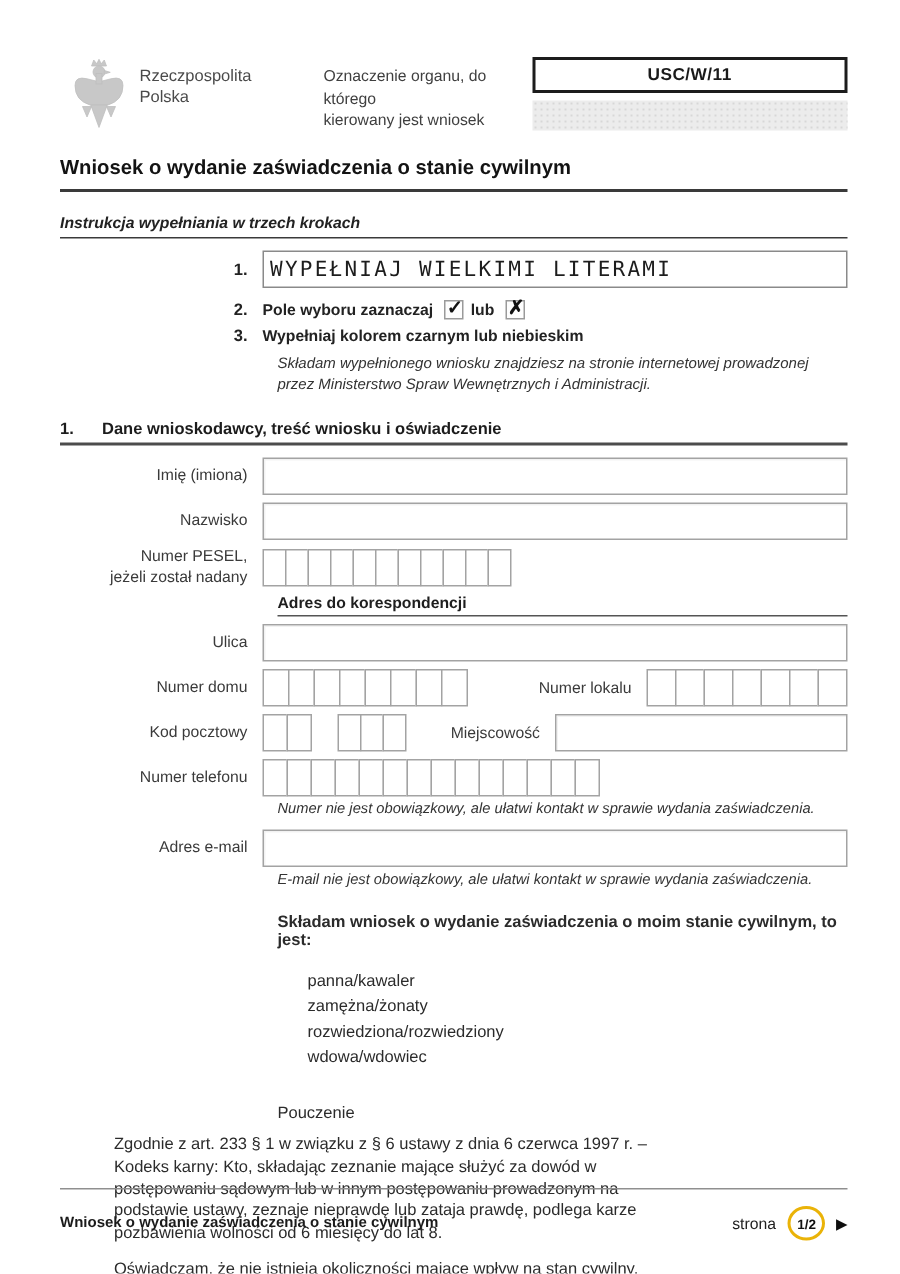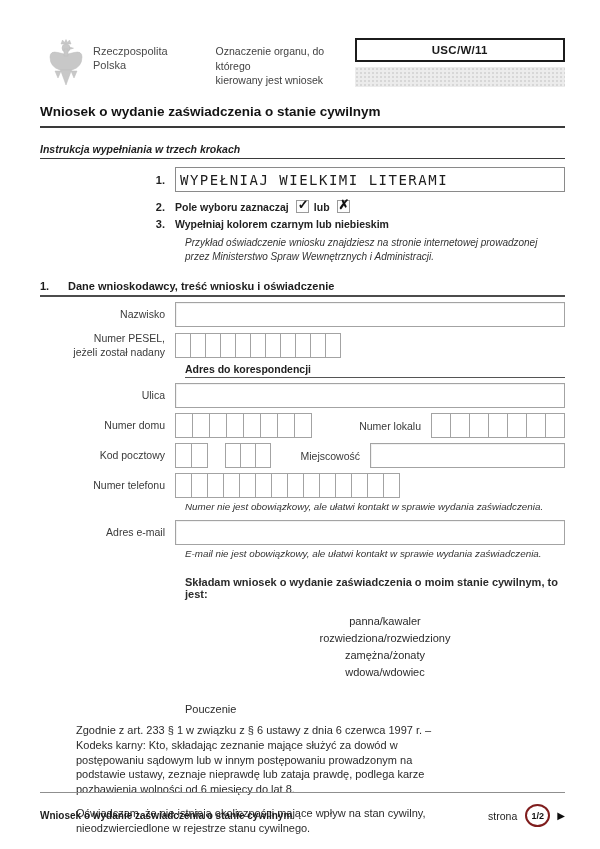--- a/index.html
+++ b/index.html
@@ -50,30 +50,30 @@
   .cells-phone .cell { width:17px; }
   .pc-gap { width:17px; flex:none; }
   .inline-label { margin-left:auto; padding-right:10px; font-size:10.5px; color:#3a3a3a;text-align:right; }
   .city-box { flex:none; width:195px; height:25px; border:1px solid #a3a3a3; box-shadow:inset 1px 1px 0 rgba(0,0,0,0.05); }
   .addr-heading { margin:4px 35px 0 185px; font-size:10.5px; font-weight:bold; color:#1e1e1e; }
   .addr-rule { margin:2px 35px 0 185px; border-top:1.5px solid #555; }
   .field-note { margin:3px 35px 0 185px; font-style:italic; font-size:9.8px; color:#333; }
   .mt8 { margin-top:8px; }
   
   .statement { margin:17px 35px 0 185px; font-size:11px; color:#2b2b2b;font-weight:bold; }
-  .options { margin:13px 35px 0 205px; font-size:11px; color:#2b2b2b;text-align:center; }
+  .options { margin:13px 35px 0 205px; font-size:11px; color:#2b2b2b; }
   .options div { line-height:17px; }
   .pouczenie-h { margin:22px 35px 0 185px; font-size:11px; color:#2b2b2b; }
   .para { margin:8px 30px 0 76px; font-size:11px; color:#2b2b2b; line-height:1.33; max-width:385px; }
   
   .footer { position:absolute; left:40px; right:35px; top:792px; border-top:1px solid #8f8f8f; padding-top:11px; display:flex; align-items:center; }
   .f-title { font-size:10px; font-weight:bold; color:#1b1b1b; }
   .f-right { margin-left:auto; display:flex; align-items:center; }
   .f-strona { font-size:10.5px; color:#1e1e1e; margin-right:8px; }
-  .f-circle { width:25px; height:23px; border:2px solid #7f1d1d; border-radius:50%; display:flex; align-items:center; justify-content:center; font-size:9px; font-weight:bold; color:#111; }
+  .f-circle { width:25px; height:23px; border:2px solid #eab308; border-radius:50%; display:flex; align-items:center; justify-content:center; font-size:9px; font-weight:bold; color:#111; }
   .f-arrow { margin-left:7px; font-size:10px; color:#0d0d0d; }
 </style>
 </head>
 <body>
 
 <div class="page">
 
   <div class="header">
     <svg class="eagle" viewBox="0 0 36 50">
       <g fill="#c8c8c8" stroke="#bdbdbd" stroke-width="0.5">
@@ -123,30 +123,34 @@
         <span>✗</span>
       </div>
   </div>
 
   <div class="step" style="margin-top:5px;">
     <div class="stepnum">3.</div>
     <div class="steptext">Wypełniaj kolorem czarnym lub niebieskim</div>
   </div>
 
   <div class="example-note">
-    <div>Przykład oświadczenie wniosku znajdziesz na stronie internetowej prowadzonej</div>
+    <div>Składam wypełnionego wniosku znajdziesz na stronie internetowej prowadzonej</div>
     <div>przez Ministerstwo Spraw Wewnętrznych i Administracji.</div>
   </div>
 
   <div class="sec-heading">
     <div class="num">1.</div>
     <div>Dane wnioskodawcy, treść wniosku i oświadczenie</div>
   </div>
   <div class="sec-rule"></div>
 
+  <div class="frow" style="margin-top:8px;">
+    <div class="flabel">Imię (imiona)</div>
+    <div class="fbox"></div>
+  </div>
 
   <div class="frow">
     <div class="flabel">Nazwisko</div>
     <div class="fbox"></div>
   </div>
 
   <div class="frow">
     <div class="flabel">
       <div>Numer PESEL,</div>
       <div>jeżeli został nadany</div>
@@ -238,22 +242,22 @@
   <div class="frow mt8">
     <div class="flabel">Adres e-mail</div>
     <div class="fbox"></div>
   </div>
   <div class="field-note">E-mail nie jest obowiązkowy, ale ułatwi kontakt w sprawie wydania zaświadczenia.</div>
 
   <div class="statement">Składam wniosek o wydanie zaświadczenia o moim stanie cywilnym, to jest:</div>
 
   <div class="options">
     <div>panna/kawaler</div>
+    <div>zamężna/żonaty</div>
     <div>rozwiedziona/rozwiedziony</div>
-    <div>zamężna/żonaty</div>
     <div>wdowa/wdowiec</div>
   </div>
 
   <div class="pouczenie-h">Pouczenie</div>
   <div class="para">Zgodnie z art. 233 § 1 w związku z § 6 ustawy z dnia 6 czerwca 1997 r. – Kodeks karny: Kto, składając zeznanie mające służyć za dowód w postępowaniu sądowym lub w innym postępowaniu prowadzonym na podstawie ustawy, zeznaje nieprawdę lub zataja prawdę, podlega karze pozbawienia wolności od 6 miesięcy do lat 8.</div>
   <div class="para" style="margin-top:10px;">Oświadczam, że nie istnieją okoliczności mające wpływ na stan cywilny, nieodzwierciedlone w rejestrze stanu cywilnego.</div>
 
   <div class="footer">
     <div class="f-title">Wniosek o wydanie zaświadczenia o stanie cywilnym</div>
     <div class="f-right">

